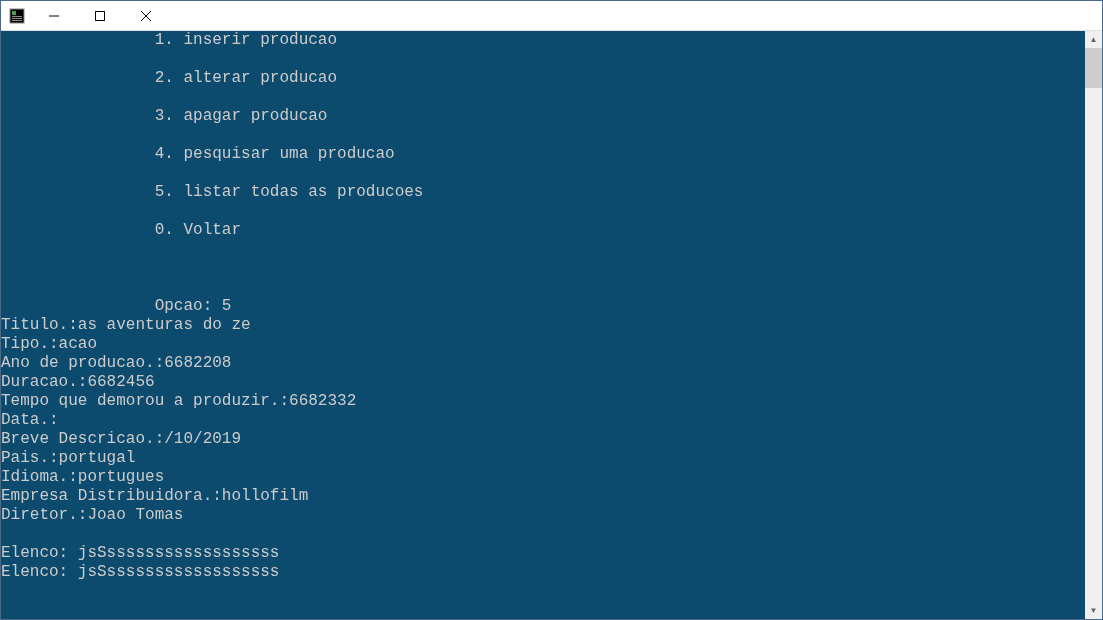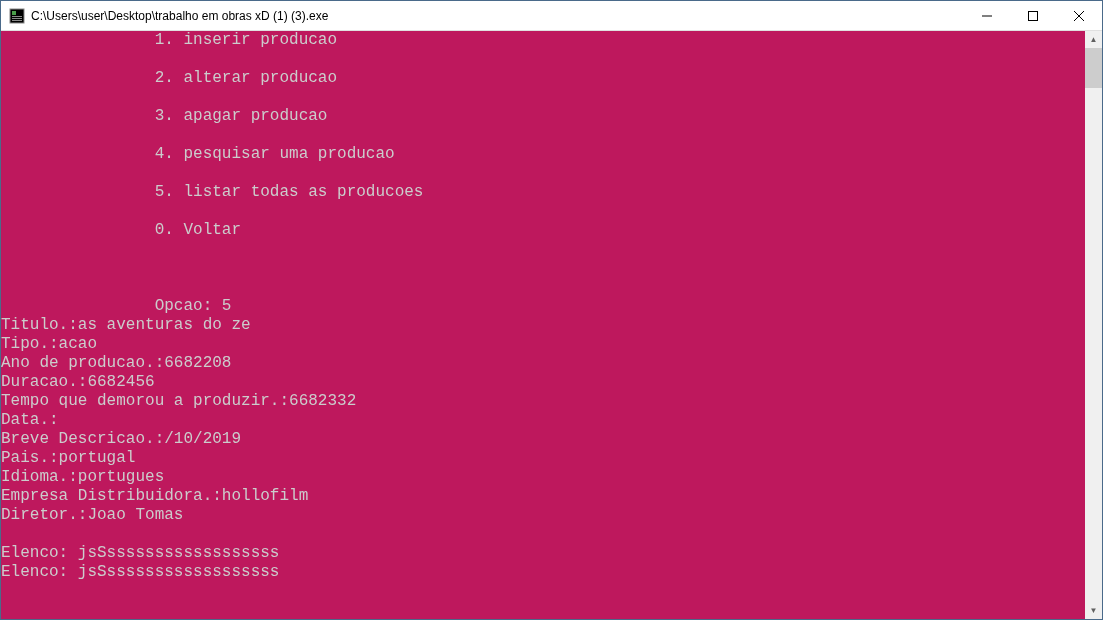--- a/index.html
+++ b/index.html
@@ -66,21 +66,21 @@
       height: 10px;
     }
     .content-area {
       flex: 1;
       display: flex;
       background: #000000;
       overflow: hidden;
     }
     .console {
       flex: 1;
-      background: #be185d;
+      background: #0c4a6e;
       color: #cccccc;
       font-family: Consolas, "Courier New", monospace;
       font-size: 16px;
       line-height: 19px;
       padding: 0;
       white-space: pre;
       overflow: hidden;
     }
     .console-line {
       white-space: pre;
@@ -134,21 +134,20 @@
   <div class="titlebar">
     <div class="titlebar-icon">
       <svg viewBox="0 0 16 16">
         <rect x="1" y="1" width="14" height="14" fill="#000000" stroke="#888888" stroke-width="1"></rect>
         <rect x="3" y="3" width="4" height="4" fill="#4a9e4a"></rect>
         <rect x="3" y="8" width="10" height="1" fill="#888888"></rect>
         <rect x="3" y="10" width="10" height="1" fill="#888888"></rect>
         <rect x="3" y="12" width="10" height="1" fill="#888888"></rect>
       </svg>
     </div>
-    <div class="titlebar-title">C:\Users\user\Desktop\trabalho em obras xD (1) (3).exe</div>
     <div class="window-controls">
       <div class="window-control">
         <svg viewBox="0 0 10 10">
             <line x1="0" y1="5" x2="10" y2="5" stroke="#000" stroke-width="1"></line>
           </svg>
       </div>
       <div class="window-control">
         <svg viewBox="0 0 10 10">
             <rect x="0.5" y="0.5" width="9" height="9" fill="none" stroke="#000" stroke-width="1"></rect>
           </svg>

